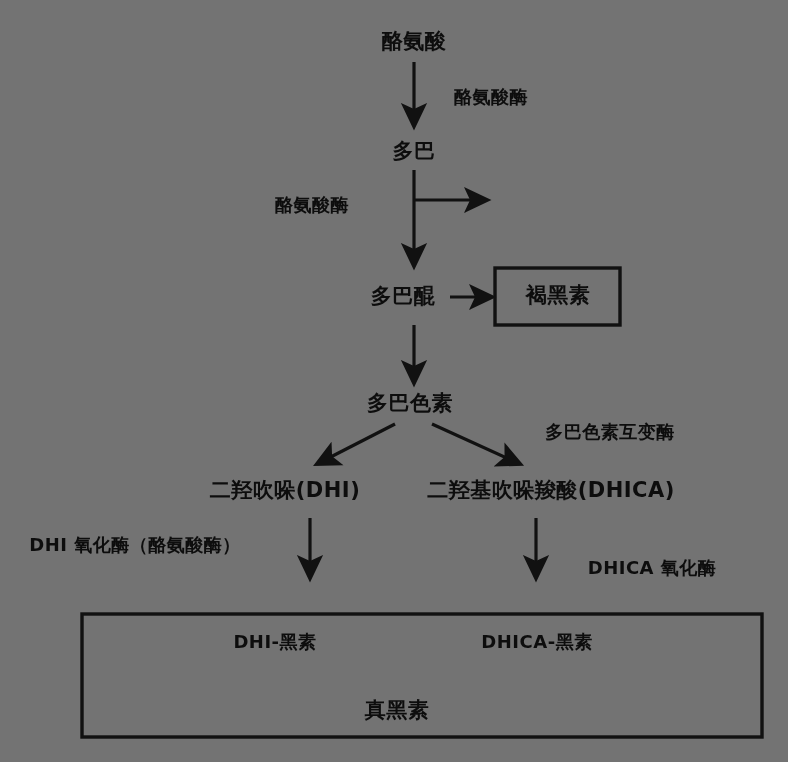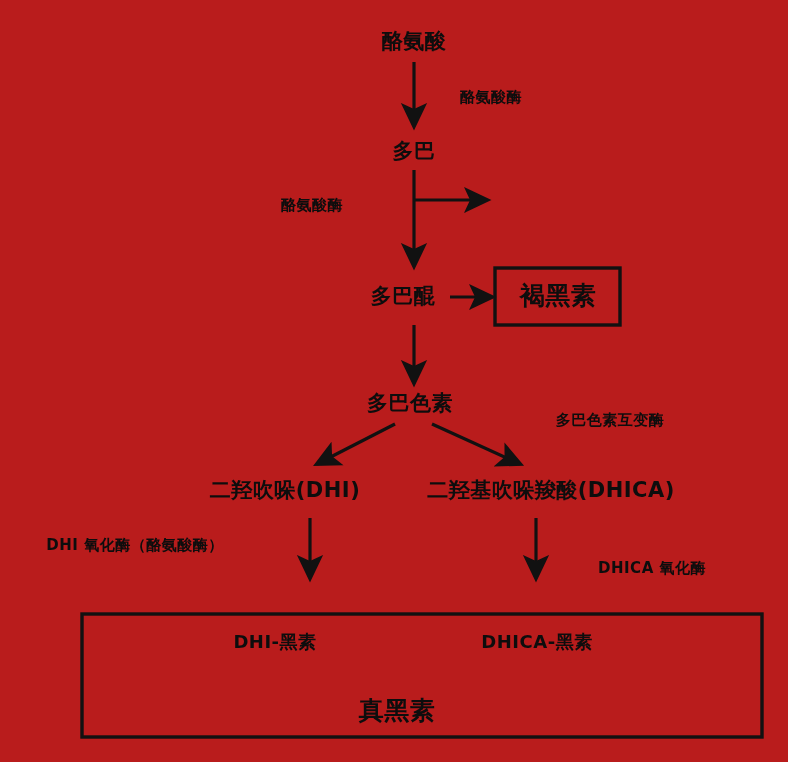--- a/index.html
+++ b/index.html
@@ -11,21 +11,21 @@
     width: 788px;
     height: 762px;
     font-family: "Liberation Serif", "DejaVu Serif", serif;
     color: #111111;
     overflow: hidden;
   }
   #diagram-root {
     position: relative;
     width: 788px;
     height: 762px;
-    background: #b91c1c;
+    background: #737373;
   }
   svg.flow-layer {
     position: absolute;
     inset: 0;
     width: 788px;
     height: 762px;
   }
   .node-label {
     position: absolute;
     white-space: nowrap;
@@ -33,23 +33,23 @@
     color: #0d0d0d;
     letter-spacing: 0.5px;
     transform: translate(-50%, -50%);
     text-align: center;
     line-height: 1.1;
   }
   .cjk {
     font-family: "DejaVu Sans", "Liberation Sans", sans-serif;
   }
   .sz-metabolite { font-size: 21px; }
-  .sz-enzyme { font-size: 15px; }
+  .sz-enzyme { font-size: 18px; }
   .sz-box-small { font-size: 18px; }
-  .sz-box-main { font-size: 25px; }
+  .sz-box-main { font-size: 21px; }
   .enzyme-label {
     font-weight: 700;
   }
 </style>
 </head>
 <body>
 
 <div id="diagram-root">
 
   <svg class="flow-layer" viewBox="0 0 788 762">
@@ -90,21 +90,21 @@
 
   <div class="node-label cjk sz-enzyme enzyme-label" style="left:312px; top:205px;">酪氨酸酶</div>
 
 
   <div class="node-label cjk sz-metabolite" style="left:403px; top:297px;">多巴醌</div>
 
   <div class="node-label cjk sz-box-main" style="left:558px; top:296px;">褐黑素</div>
 
   <div class="node-label cjk sz-metabolite" style="left:410px; top:404px;">多巴色素</div>
 
-  <div class="node-label cjk sz-enzyme enzyme-label" style="left:610px; top:420px;">多巴色素互变酶</div>
+  <div class="node-label cjk sz-enzyme enzyme-label" style="left:610px; top:432px;">多巴色素互变酶</div>
 
   <div class="node-label cjk sz-metabolite" style="left:285px; top:491px;">二羟吹哚(DHI)</div>
 
   <div class="node-label cjk sz-enzyme enzyme-label" style="left:135px; top:545px;">DHI 氧化酶（酪氨酸酶）</div>
 
   <div class="node-label cjk sz-metabolite" style="left:551px; top:491px;">二羟基吹哚羧酸(DHICA)</div>
 
   <div class="node-label cjk sz-enzyme enzyme-label" style="left:652px; top:568px;">DHICA 氧化酶</div>
 
   <div class="node-label cjk sz-box-small" style="left:275px; top:642px;">DHI-黑素</div>

